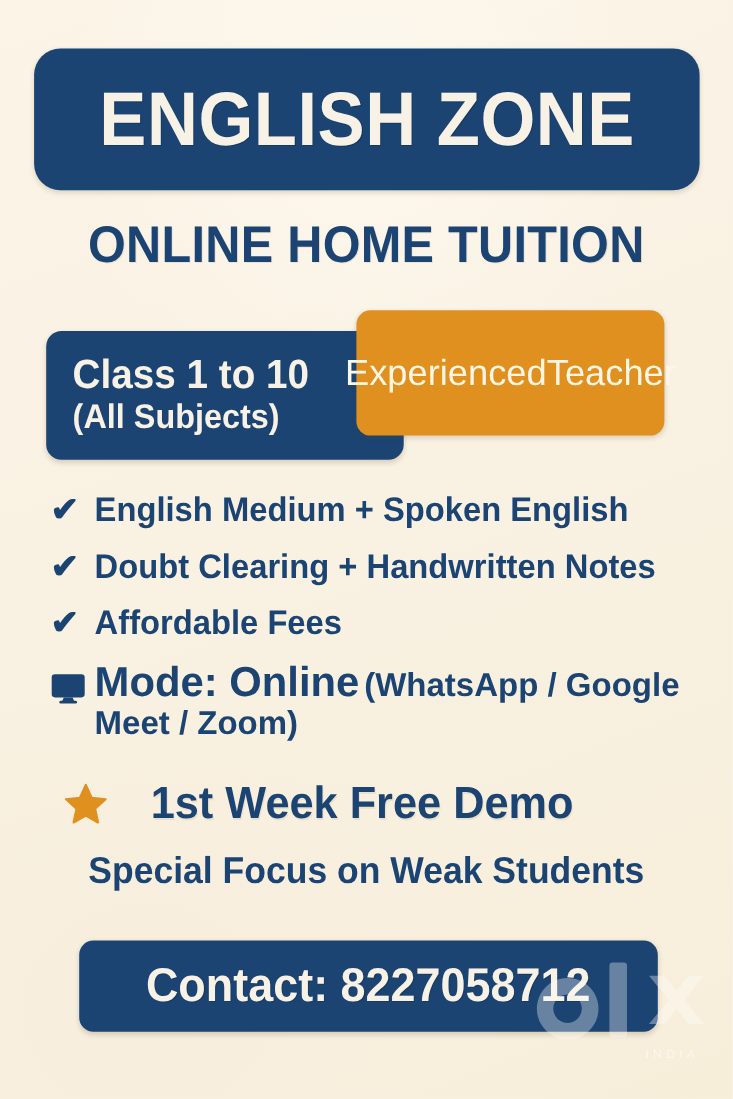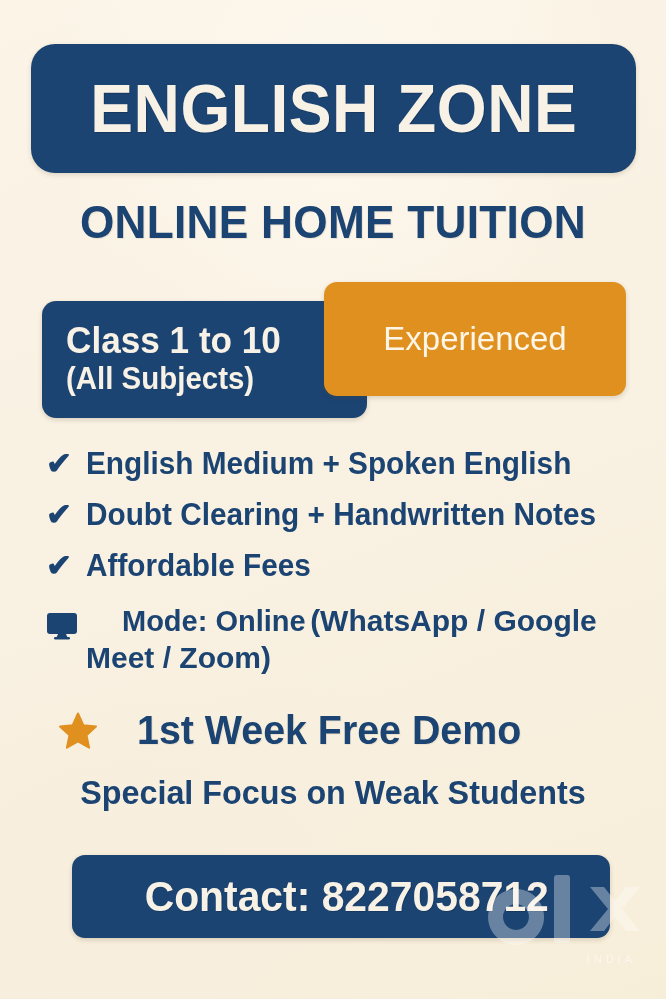--- a/index.html
+++ b/index.html
@@ -101,21 +101,21 @@
     font-weight: bold;
     transform: scaleX(0.95);
     transform-origin: left center;
     white-space: nowrap;
   }
 
   .badge-teacher {
     position: absolute;
     left: 324px;
     top: 282px;
-    width: 302px;
+    width: 280px;
     height: 114px;
     background: #e0901f;
     border-radius: 13px;
     box-shadow: 0 2px 5px rgba(90,70,40,0.2);
     z-index: 2;
     display: flex;
     flex-direction: row;
     align-items: center;
     justify-content: center;
   }
@@ -163,27 +163,26 @@
     width: 40px;
     flex: 0 0 40px;
     padding-top: 11px;
     box-sizing: border-box;
   }
   .monitor-icon svg { display: block; }
 
   .mode-row { align-items: flex-start; margin-top: 14px; }
   .mode-main {
     color: #1b4473;
-    font-size: 29px;
+    font-size: 38px;
     line-height: 40px;
     font-weight: bold;
     transform: scaleX(0.96);
     transform-origin: left top;
     white-space: nowrap;
-    margin-left: 36px;
   }
   .mode-sub {
     color: #1b4473;
     font-size: 30px;
     font-weight: bold;
   }
 
   
   .demo-row {
     position: absolute;
@@ -230,21 +229,20 @@
     left: 72px;
     top: 855px;
     width: 526px;
     height: 83px;
     background: #1b4473;
     border-radius: 13px;
     box-shadow: 0 2px 5px rgba(90,70,40,0.2);
     display: flex;
     align-items: center;
     justify-content: center;
-    padding-left: 12px;
   }
   .contact-text {
     color: #f8f2e6;
     font-size: 43px;
     line-height: 1;
     font-weight: bold;
     transform: scaleX(0.95);
     white-space: nowrap;
     text-shadow: 1px 1px 0 rgba(0,0,0,0.15);
   }
@@ -283,20 +281,21 @@
 
   <div class="subtitle">ONLINE HOME TUITION</div>
 
   <div class="badge-class">
     <div class="badge-class-line1">Class 1 to 10</div>
     <div class="badge-class-line2">(All Subjects)</div>
   </div>
 
   <div class="badge-teacher">
     <div class="badge-teacher-line">Experienced</div>
+    <div class="badge-teacher-line">Teacher</div>
   </div>
 
   <div class="features">
 
     <div class="feature-row">
       <div class="feature-mark">✔</div>
       <div class="feature-text">English Medium + Spoken English</div>
     </div>
 
     <div class="feature-row">

